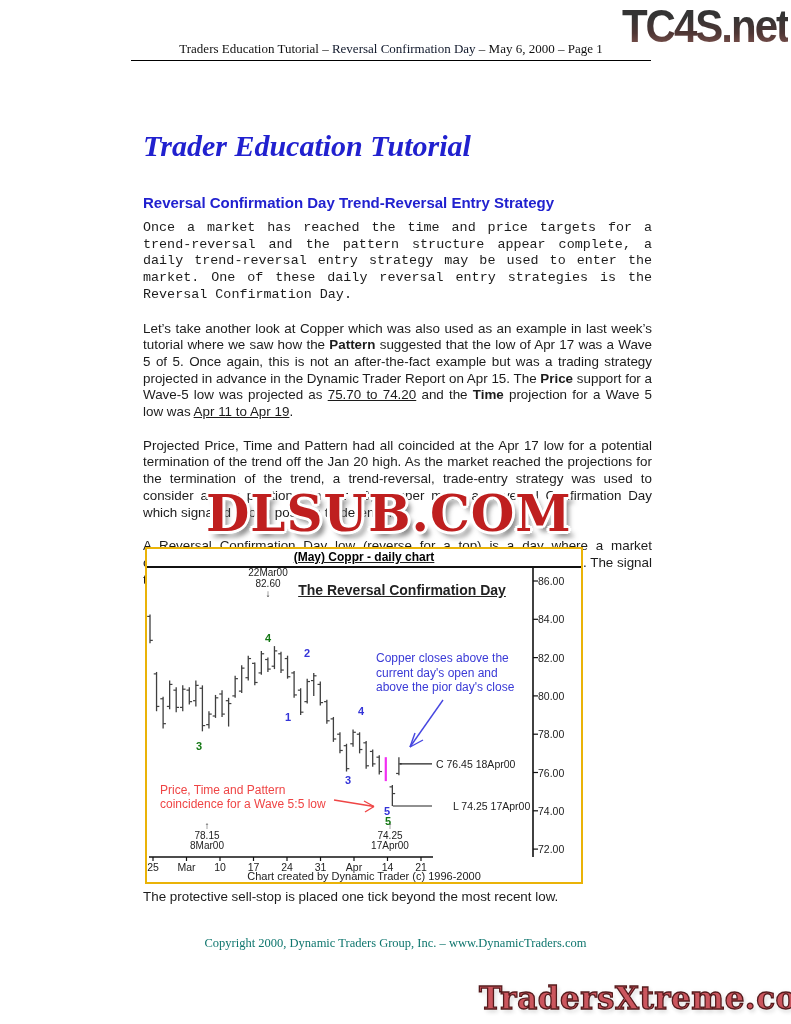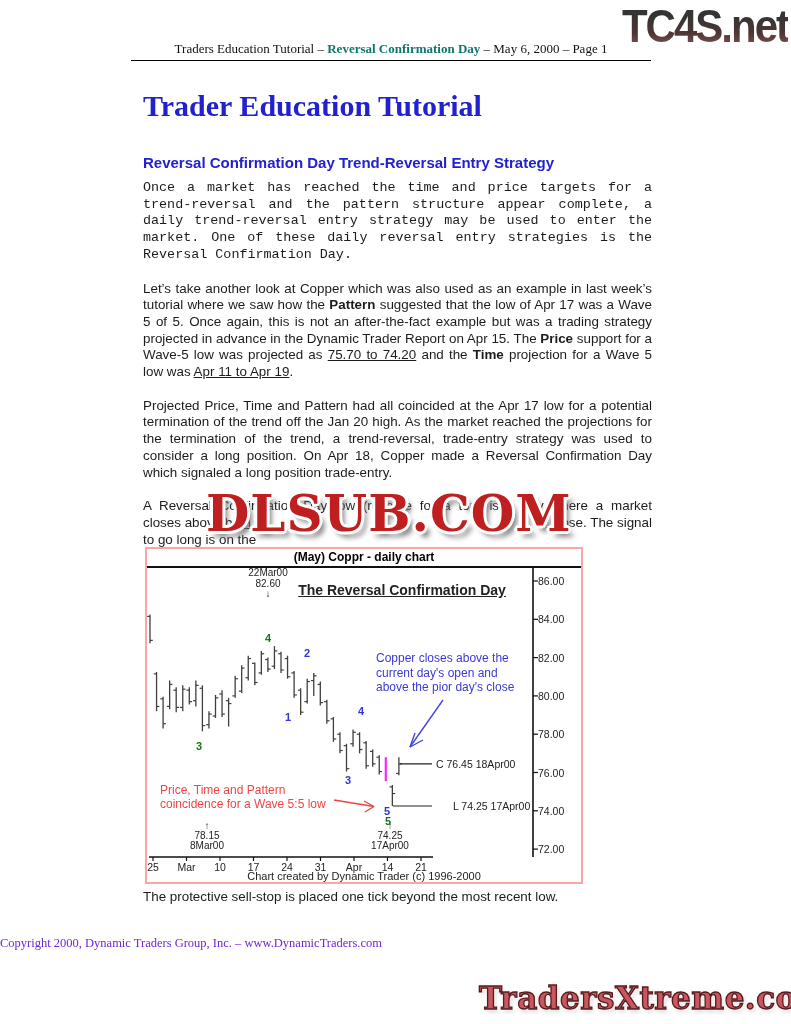--- a/index.html
+++ b/index.html
@@ -2,61 +2,61 @@
 <html><head>
 <meta charset="utf-8">
 <style>
   html,body{margin:0;padding:0;background:#fff;}
   #page{position:relative;width:791px;height:1024px;background:#fff;overflow:hidden;
         font-family:"Liberation Sans",sans-serif;color:#1c1c1c;}
 
   
   .hdr-line{position:absolute;left:131px;top:41px;width:520px;text-align:center;
             font-family:"Liberation Serif",serif;font-size:13px;color:#111;}
-  .hdr-line .hl{color:#0f766e;font-weight:bold;}
+  .hdr-line .hl{color:#0f172a;font-weight:normal;}
   .hdr-rule{position:absolute;left:131px;top:60px;width:520px;border-top:1.5px solid #000;}
   .tc4s{position:absolute;right:3px;top:1px;font-family:"Liberation Sans",sans-serif;
         font-weight:bold;font-size:42px;letter-spacing:-2px;transform:scaleY(1.08);
         transform-origin:top;background:linear-gradient(180deg,#343434 30%,#4e3634 62%,#96625c);
         -webkit-background-clip:text;background-clip:text;color:transparent;}
 
   
   .article{position:absolute;left:143px;top:88px;width:509px;}
-  .doc-title{font-family:"Liberation Serif",serif;font-weight:bold;
-             font-size:30px;color:#2121cf;line-height:36px;}
+  .doc-title{font-family:"Liberation Serif",serif;font-style:italic;font-weight:bold;
+             font-size:30px;color:#2121cf;line-height:36px;margin-top:40px;}
   .subhead{margin-top:30px;font-size:15px;font-weight:bold;color:#2121cf;}
   .para{margin-top:17px;font-size:13.4px;line-height:16.7px;text-align:justify;}
   .para.first{margin-top:9px;font-family:Liberation Mono, monospace;}
   .p4line{height:16.7px;font-size:13.4px;line-height:16.7px;}
   .p4l1{text-align:justify;text-align-last:justify;}
   .p4l2{display:flex;justify-content:space-between;}
   b{font-weight:bold;} .u{text-decoration:underline;}
 
   
   .watermark{position:absolute;left:206px;top:484px;font-family:"DejaVu Serif",serif;
              font-weight:bold;font-size:50px;letter-spacing:1px;color:#bf1f1f;
              text-shadow:-2px -2px 0 #fff,2px -2px 0 #fff,-2px 2px 0 #fff,2px 2px 0 #fff,
                          -3px 0 0 #fff,3px 0 0 #fff,0 -3px 0 #fff,0 3px 0 #fff,
                          5px 6px 5px rgba(110,110,110,.8);
              z-index:30;}
 
   
   .chart{position:absolute;left:145px;top:547px;width:438px;height:337px;
-         border:2px solid #fca5a5;box-sizing:border-box;background:#fff;z-index:10;}
+         border:2px solid #eab308;box-sizing:border-box;background:#fff;z-index:10;text-decoration:underline;}
   .chart-titlebar{height:17px;border-bottom:2px solid #111;text-align:center;
                   font-size:12px;font-weight:bold;line-height:16px;color:#000;}
   #plot{position:relative;width:434px;height:314px;}
   #plot svg{position:absolute;left:0;top:0;}
   .clbl{position:absolute;white-space:pre;color:#222;}
   .center{transform:translateX(-50%);text-align:center;}
 
   
   .protect-note{position:absolute;left:143px;top:889px;width:509px;font-size:13.4px;}
-  .copyright{position:absolute;left:0;top:936px;width:791px;
-             font-family:"Liberation Serif",serif;font-size:12.5px;color:#6d28d9;}
+  .copyright{position:absolute;left:0;top:936px;width:791px;text-align:center;
+             font-family:"Liberation Serif",serif;font-size:12.5px;color:#0f766e;}
   .txlogo{position:absolute;left:479px;top:980px;font-family:"DejaVu Serif",serif;
           font-weight:bold;font-size:31px;letter-spacing:.5px;color:#cb565e;
           -webkit-text-stroke:1.3px #54191b;
           text-shadow:0 0 3px #ffffff,0 0 5px #ededed,2px 3px 4px #d6d6d6;}
 </style>
 </head>
 <body>
 
 <div id="page">
 

